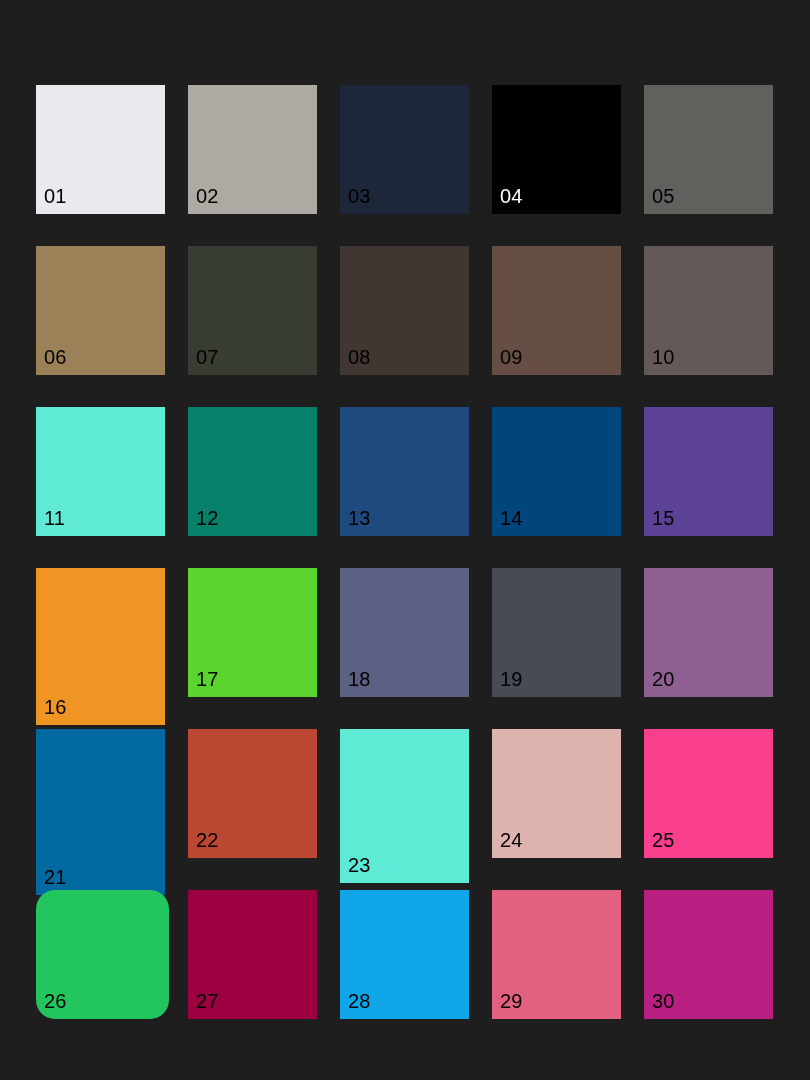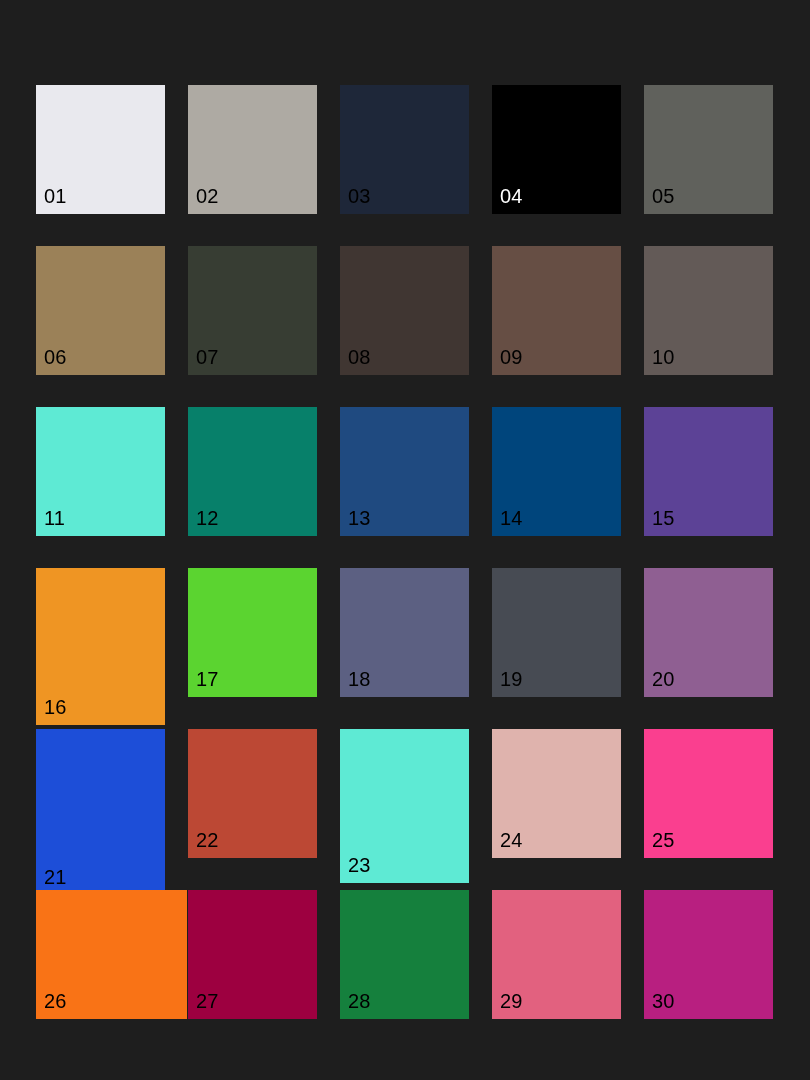--- a/index.html
+++ b/index.html
@@ -108,42 +108,42 @@
     </div>
     <div class="swatch" style="width: 129px; height: 129px; background: rgb(92, 96, 130);">
       <span class="swatch-label">18</span>
     </div>
     <div class="swatch" style="width: 129px; height: 129px; background: rgb(71, 75, 83);">
       <span class="swatch-label">19</span>
     </div>
     <div class="swatch" style="width: 129px; height: 129px; background: rgb(143, 95, 146);">
       <span class="swatch-label">20</span>
     </div>
-    <div class="swatch" style="width: 129px; height: 166px; background: #1d4ed8;">
+    <div class="swatch" style="width: 129px; height: 166px; background: #0369a1;">
       <span class="swatch-label">21</span>
     </div>
     <div class="swatch" style="width: 129px; height: 129px; background: rgb(188, 72, 52);">
       <span class="swatch-label">22</span>
     </div>
     <div class="swatch" style="width: 129px; height: 154px; background: #5eead4;">
       <span class="swatch-label">23</span>
     </div>
     <div class="swatch" style="width: 129px; height: 129px; background: rgb(223, 179, 173);">
       <span class="swatch-label">24</span>
     </div>
     <div class="swatch" style="width: 129px; height: 129px; background: rgb(250, 63, 143);">
       <span class="swatch-label">25</span>
     </div>
-    <div class="swatch" style="width: 151px; height: 129px; background: #f97316;">
+    <div class="swatch" style="width: 133px; height: 129px; background: #22c55e; border-radius: 19px;">
       <span class="swatch-label">26</span>
     </div>
     <div class="swatch" style="width: 129px; height: 129px; background: rgb(157, 0, 64);">
       <span class="swatch-label">27</span>
     </div>
-    <div class="swatch" style="width: 129px; height: 129px; background: #15803d;">
+    <div class="swatch" style="width: 129px; height: 129px; background: #0ea5e9;">
       <span class="swatch-label">28</span>
     </div>
     <div class="swatch" style="width: 129px; height: 129px; background: rgb(226, 97, 127);">
       <span class="swatch-label">29</span>
     </div>
     <div class="swatch" style="width: 129px; height: 129px; background: rgb(184, 31, 128);">
       <span class="swatch-label">30</span>
     </div>
   </div>
 

